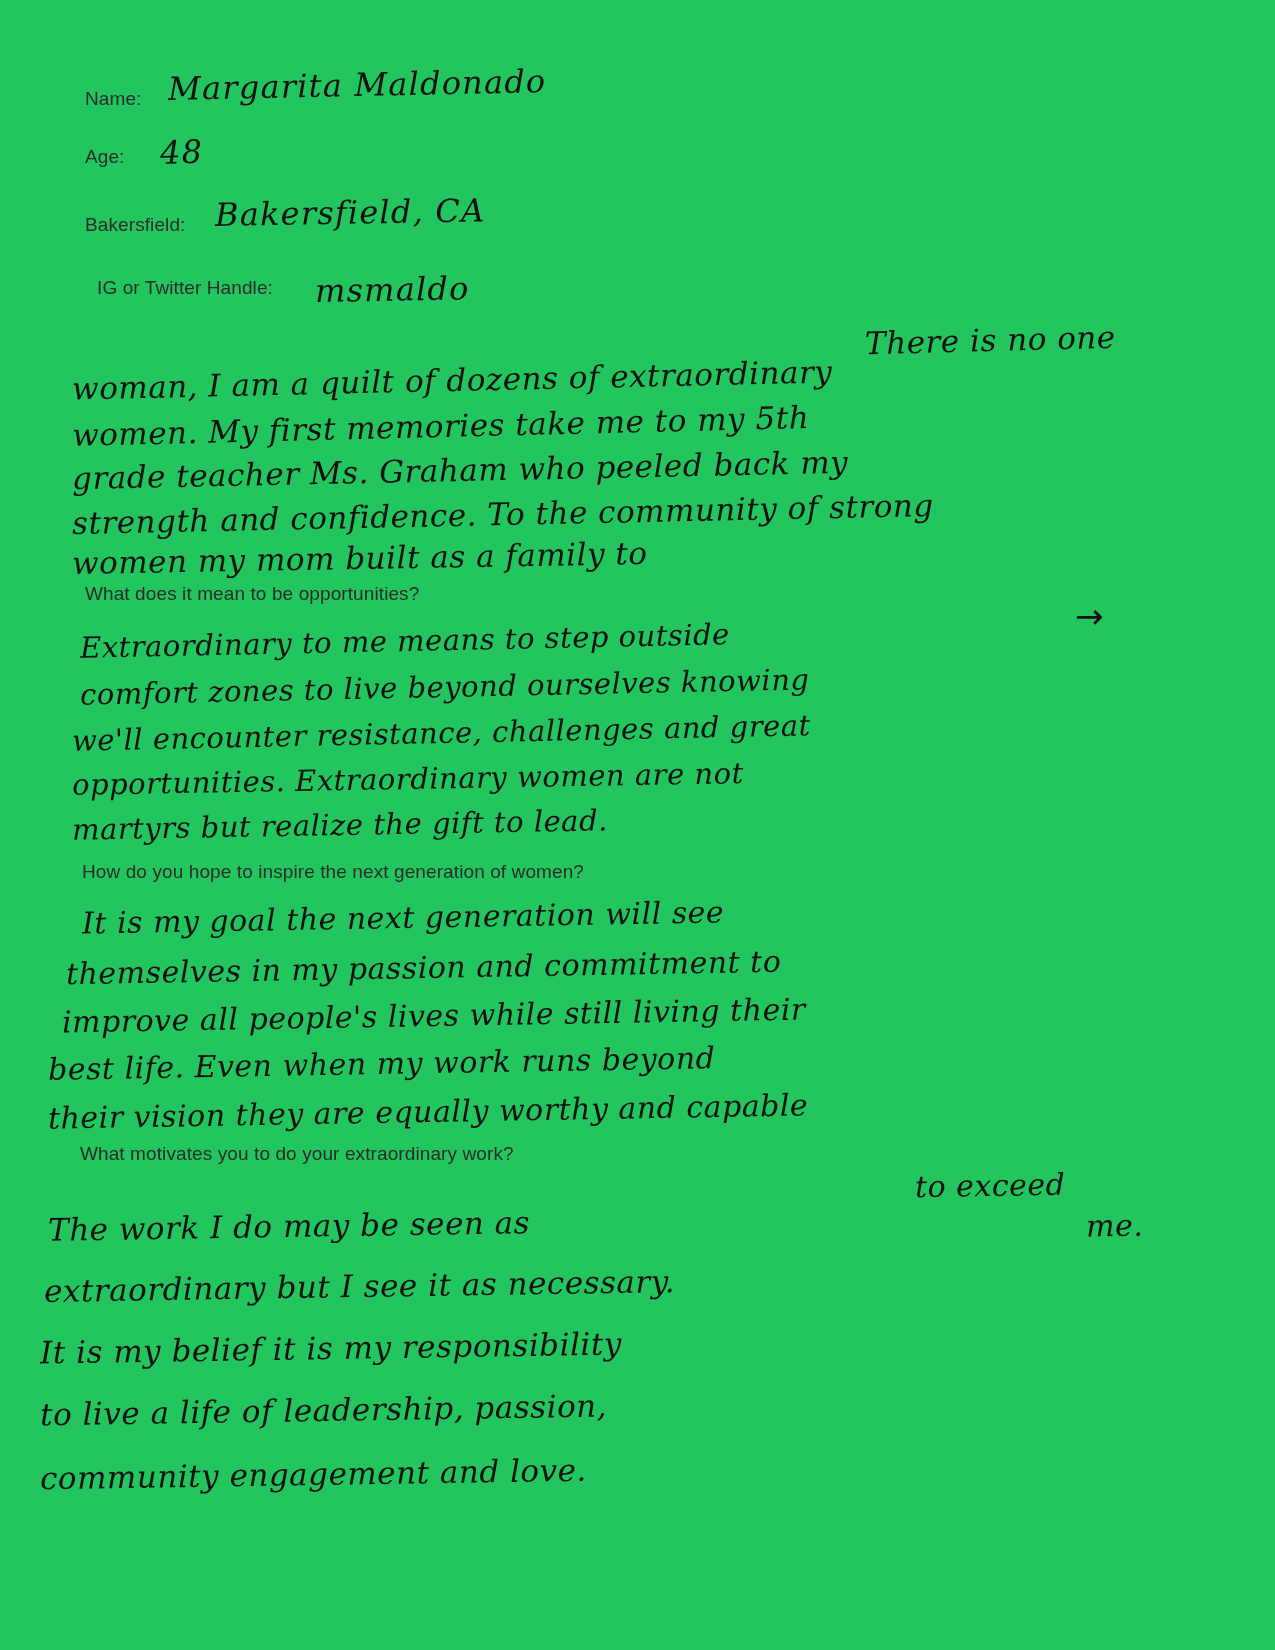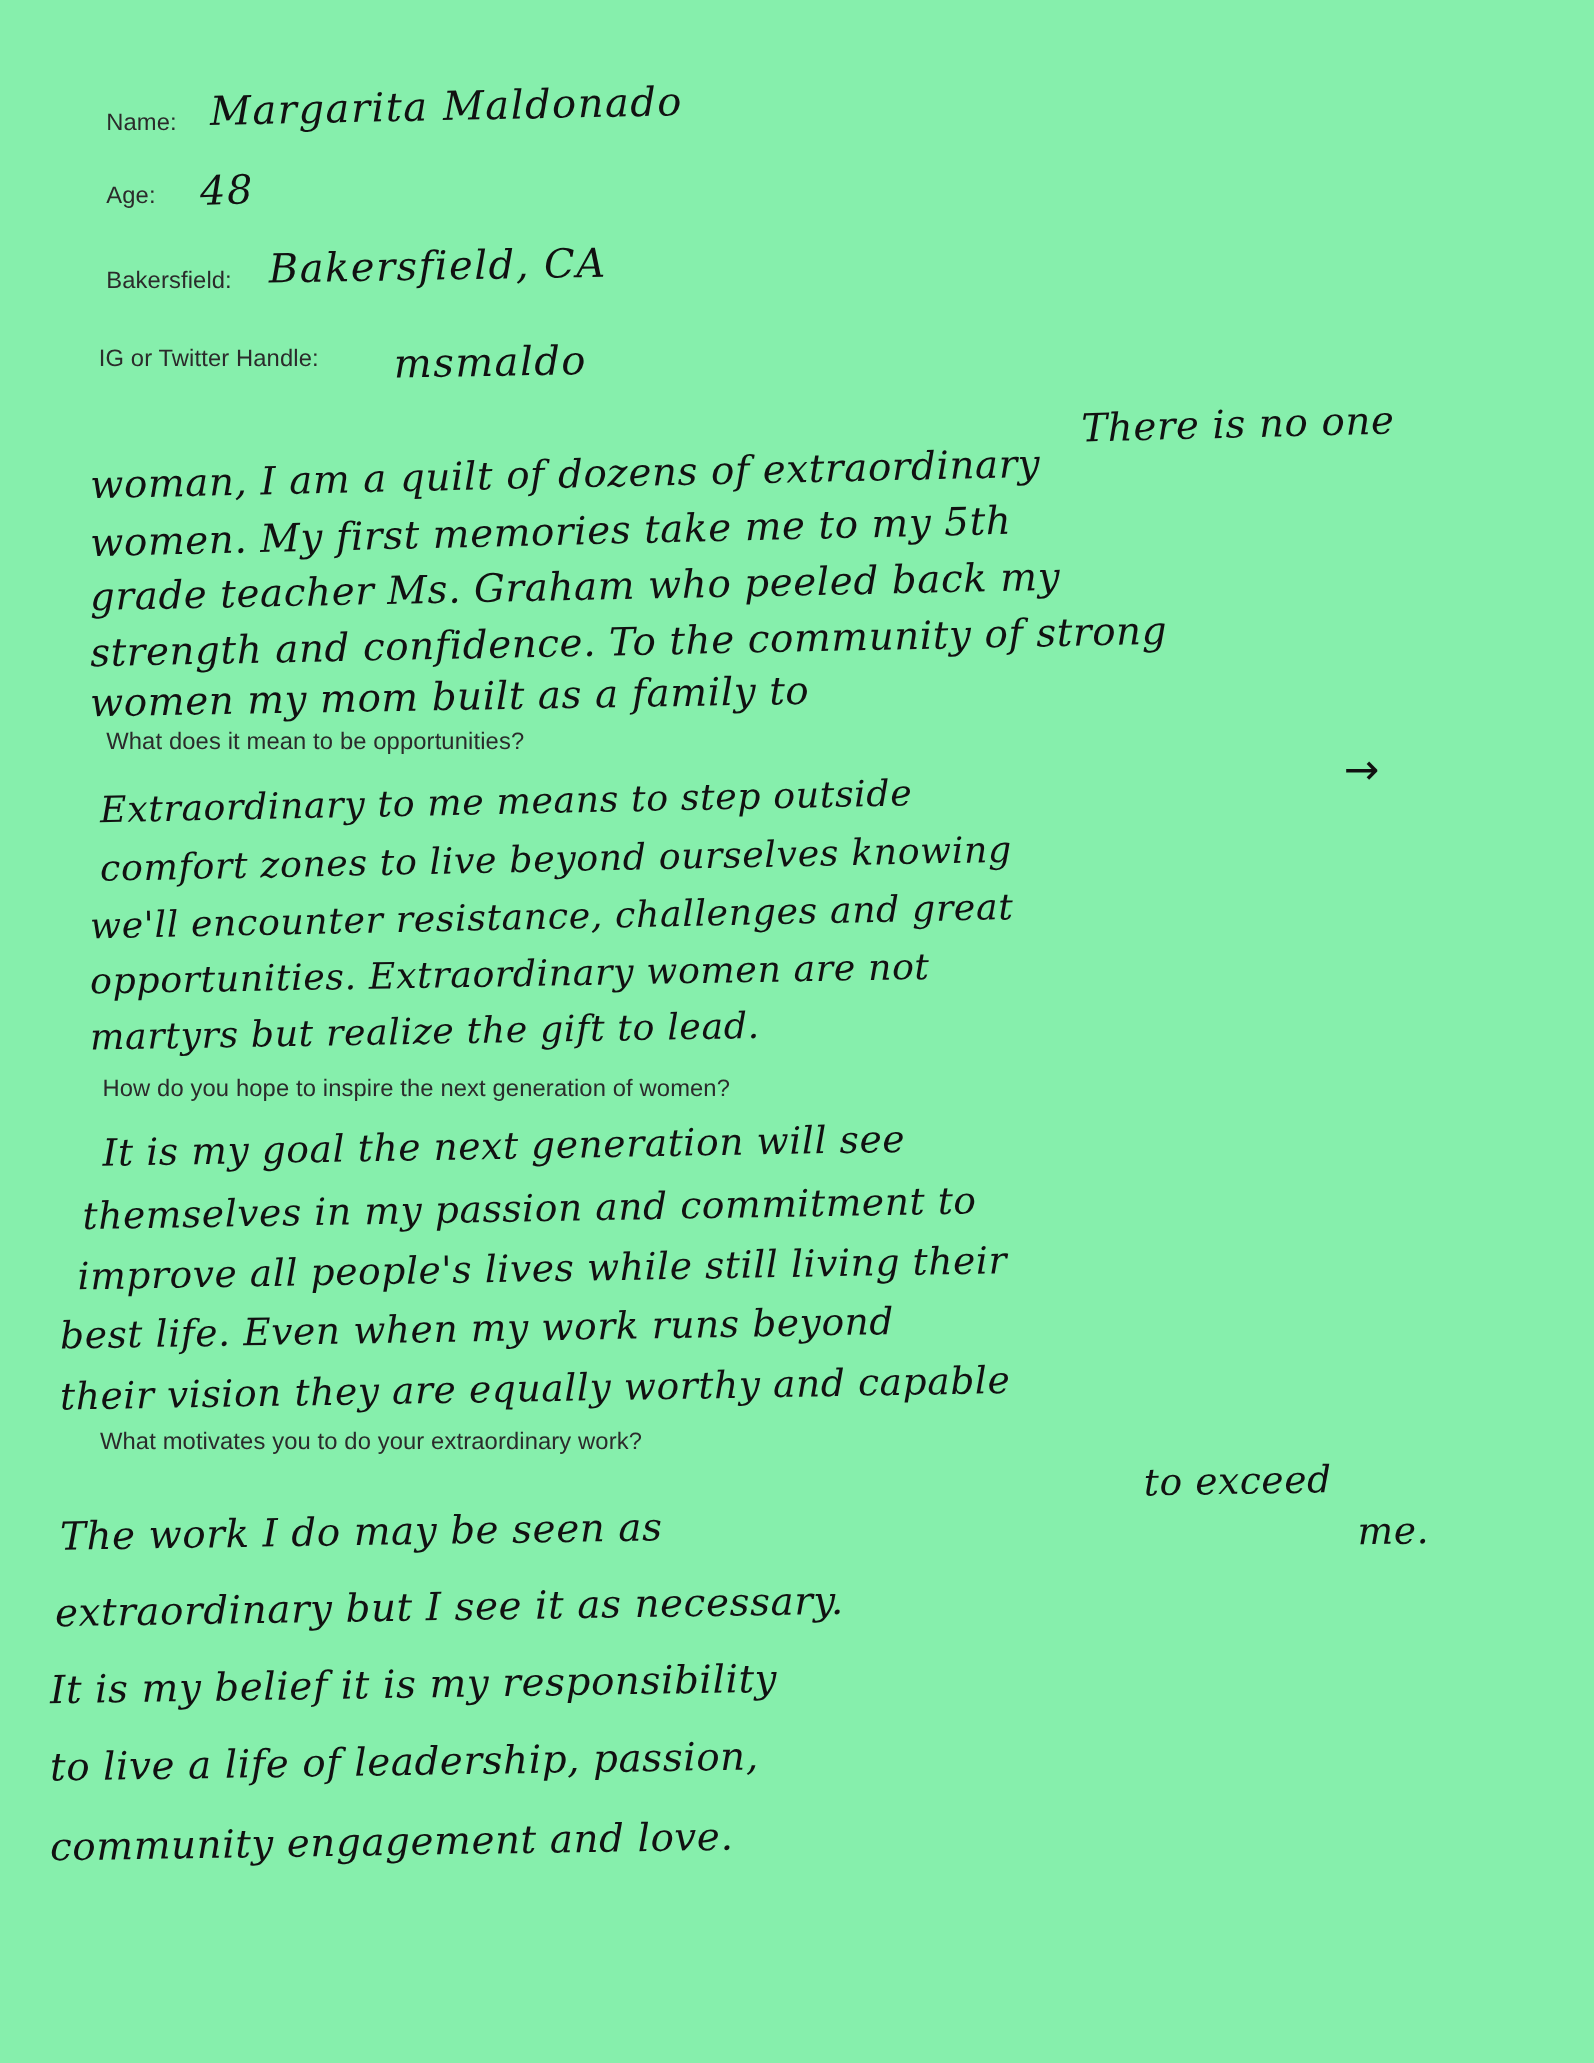--- a/index.html
+++ b/index.html
@@ -12,21 +12,21 @@
     height: 1650px;
     position: relative;
     font-family: "Liberation Sans", sans-serif;
     color: #1a1a1a;
     overflow: hidden;
   }
 
   .page {
     position: absolute;
     inset: 0;
-    background: #86efac;
+    background: #22c55e;
   }
 
   
   .label {
     position: absolute;
     font-family: "Liberation Sans", sans-serif;
     font-size: 19px;
     color: #2b2b2b;
     letter-spacing: 0.1px;
     white-space: nowrap;
@@ -74,21 +74,21 @@
 
   <div class="label" style="left:85px; top:88px;">Name:</div>
   <div class="hand hand-field" style="left:168px; top:70px; transform:rotate(-1.2deg);">Margarita Maldonado</div>
 
   <div class="label" style="left:85px; top:146px;">Age:</div>
   <div class="hand hand-field" style="left:160px; top:134px; transform:rotate(-2deg);">48</div>
 
   <div class="label" style="left:85px; top:214px;">Bakersfield:</div>
   <div class="hand hand-field" style="left:215px; top:196px; transform:rotate(-1deg);">Bakersfield, CA</div>
 
-  <div class="label" style="left:79px; top:277px;">IG or Twitter Handle:</div>
+  <div class="label" style="left:97px; top:277px;">IG or Twitter Handle:</div>
   <div class="hand hand-field" style="left:315px; top:272px; transform:rotate(-1deg);">msmaldo</div>
 
 
   <div class="ans-block" style="left:865px; top:322px; transform:rotate(-1.5deg);">
     <div class="ans-line" style="font-size:31px;">There is no one</div>
   </div>
   <div class="ans-block" style="left:72px; top:362px; transform:rotate(-1.3deg);">
     <div class="ans-line" style="font-size:31px;">woman, I am a quilt of dozens of extraordinary</div>
   </div>
   <div class="ans-block" style="left:72px; top:408px; transform:rotate(-1.4deg);">

